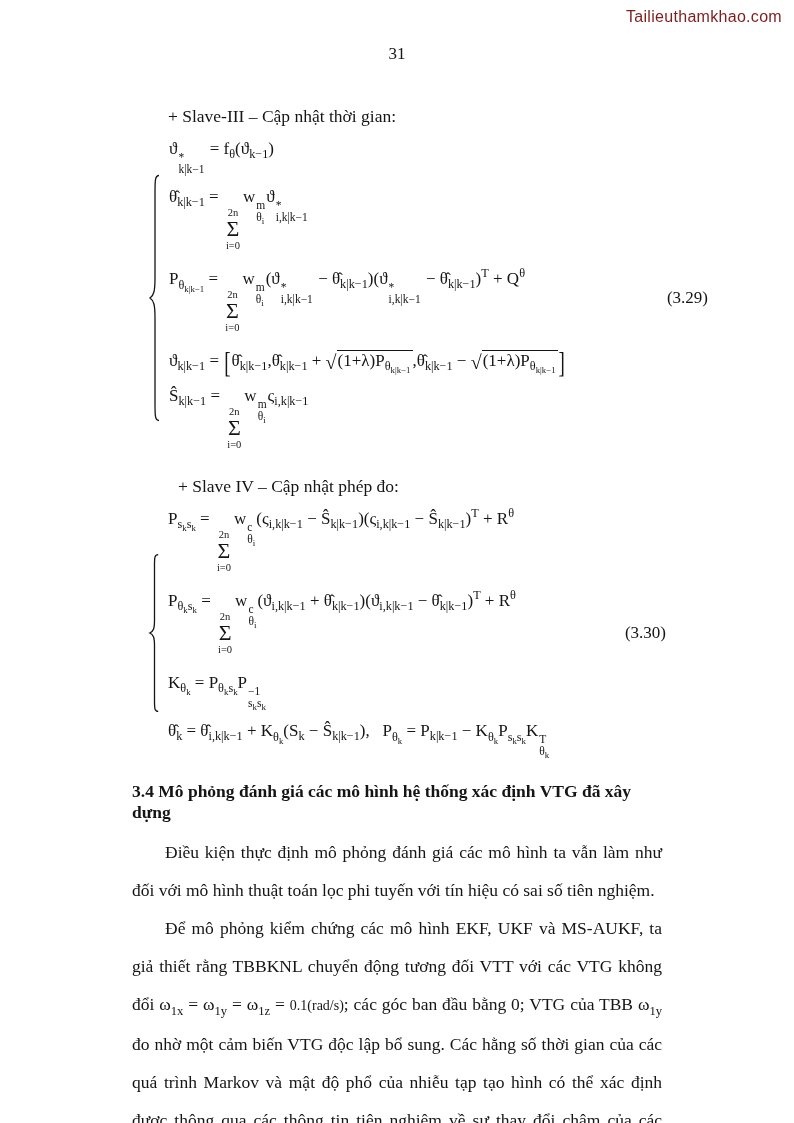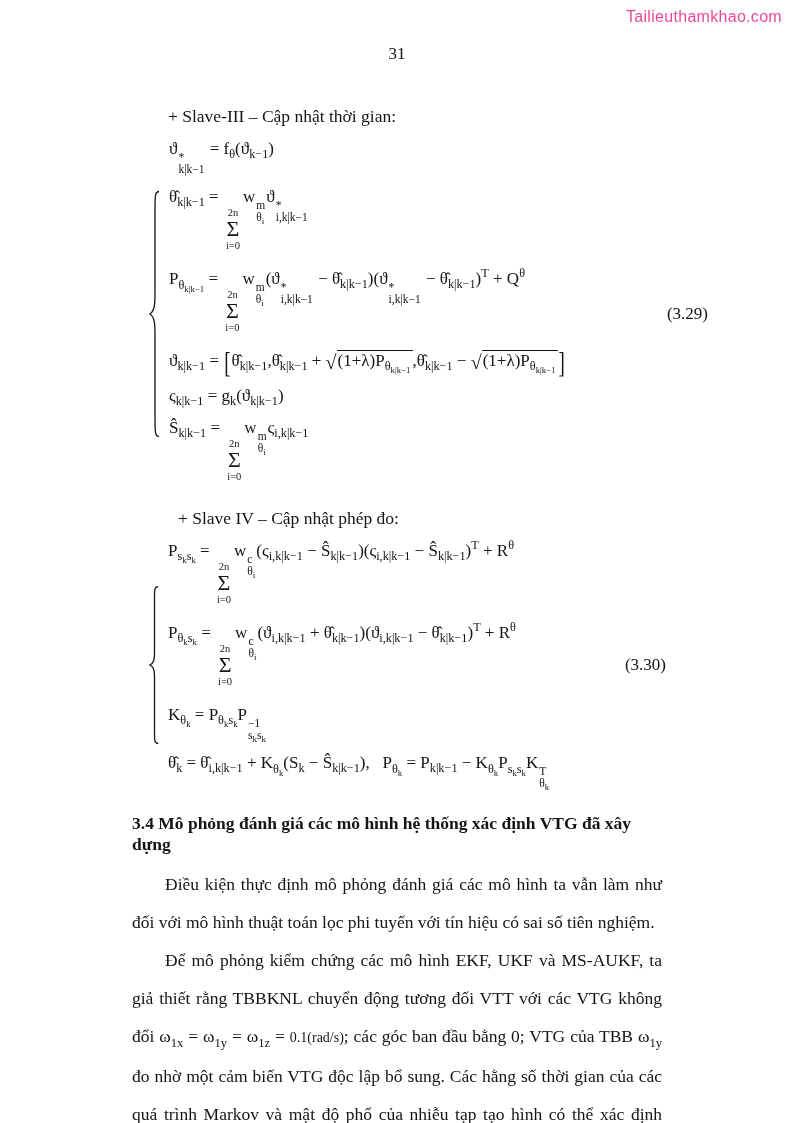--- a/index.html
+++ b/index.html
@@ -6,21 +6,21 @@
   body{
     width:794px;height:1123px;overflow:hidden;
     font-family:"Liberation Serif","DejaVu Serif",serif;
     color:#151515;
   }
   .page{position:relative;width:794px;height:1123px;box-sizing:border-box;
     padding:8px 132px 0 132px;}
   .watermark{
     position:absolute;top:8px;right:12px;
     font-family:"Liberation Sans","DejaVu Sans",sans-serif;
-    font-size:16px;color:#ec4899;
+    font-size:16px;color:#7f1d1d;
     text-shadow:1px 1px 0 #ffffff;
     letter-spacing:0.3px;
     margin-left:17px;
   }
   .pageno{margin-top:36px;text-align:center;font-size:17px;}
   .subhead{font-size:17.5px;}
   .subhead.s3{margin-top:42px;padding-left:36px;}
   .subhead.s4{margin-top:14px;padding-left:46px;}
 
   
@@ -107,21 +107,20 @@
             <span>m</span>
             <span>θ<sub>i</sub></span>
           </span>(ϑ<span class="stk">
             <span>*</span>
             <span>i,k|k−1</span>
           </span> − θ̂<sub>k|k−1</sub>)(ϑ<span class="stk">
             <span>*</span>
             <span>i,k|k−1</span>
           </span> − θ̂<sub>k|k−1</sub>)<sup>T</sup> + Q<sup>θ</sup></div>
       <div class="eqline">ϑ<sub>k|k−1</sub> = <span class="bb">[</span>θ̂<sub>k|k−1</sub>,θ̂<sub>k|k−1</sub> + <span class="sqrt"><span class="rt">√</span><span class="rad">(1+λ)P<sub>θ<sub>k|k−1</sub></sub></span></span>,θ̂<sub>k|k−1</sub> − <span class="sqrt"><span class="rt">√</span><span class="rad">(1+λ)P<sub>θ<sub>k|k−1</sub></sub></span></span><span class="bb">]</span></div>
-      <div class="eqline">ς<sub>k|k−1</sub> = g<sub>k</sub>(ϑ<sub>k|k−1</sub>)</div>
       <div class="eqline">Ŝ<sub>k|k−1</sub> = <span class="sum">
             <span class="lim">2n</span>
             <span class="sg">Σ</span>
             <span class="lim">i=0</span>
           </span>w<span class="stk">
             <span>m</span>
             <span>θ<sub>i</sub></span>
           </span>ς<sub>i,k|k−1</sub></div>
     </div>
     <div class="eqno n329">(3.29)</div>

